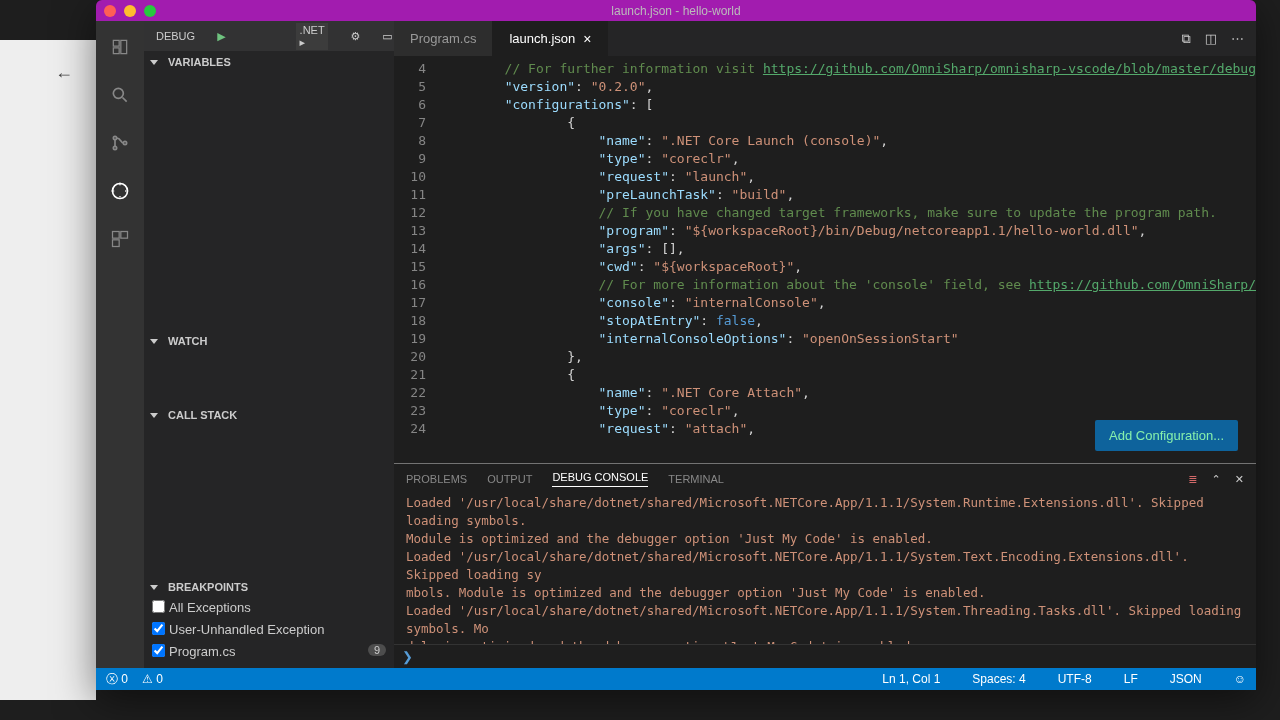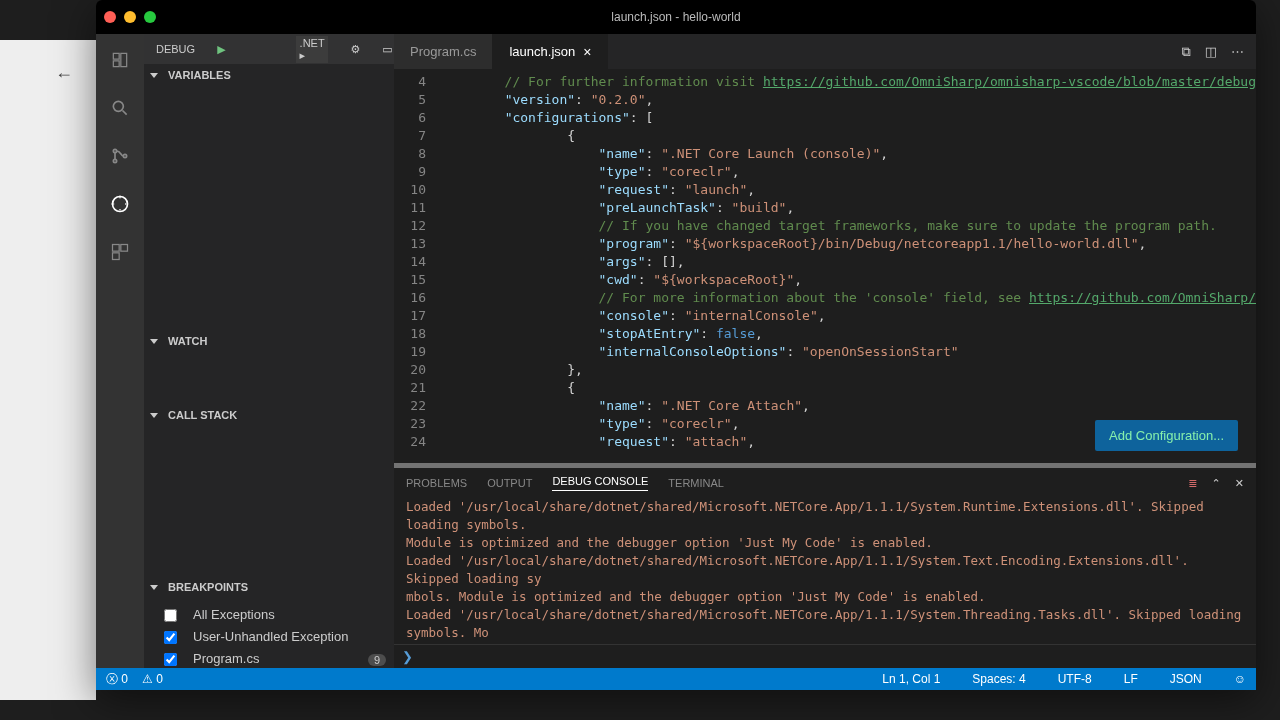--- a/index.html
+++ b/index.html
@@ -21,22 +21,22 @@
   box-shadow: 0 10px 40px rgba(0,0,0,0.5);
   display: flex;
   flex-direction: column;
 }
 .bg-stuff {
   position: absolute; left: 0; top: 40px; width: 96px; height: 660px;
   background: #eee; color: #444; font-size: 12px;
 }
 .bg-stuff .back { position:absolute; left:55px; top:22px; font-size:18px;}
 .titlebar {
-  height: 34px;
-  background: #000000;
+  height: 21px;
+  background: #a21caf;
   display: flex;
   align-items: center;
   justify-content: center;
   color: #bbb;
   font-size: 12px;
   position: relative;
   border-radius: 6px 6px 0 0;
 }
 .traffic { position: absolute; left: 8px; display: flex; gap: 8px; }
 .dot { width: 12px; height: 12px; border-radius: 50%; }
@@ -67,21 +67,21 @@
 .section-header::before {
   content:''; position:absolute; left:6px; width:0;height:0;
   border-left:4px solid transparent;border-right:4px solid transparent;
   border-top:5px solid #ccc;
 }
 .section-body { flex: 0 0 auto; }
 .variables-body{ flex:1; }
 .watch-body{ height:52px; }
 .callstack-body{ height:150px; }
 .breakpoints-body { padding: 2px 0; }
-.bp-row { display:flex; align-items:flex-end; height:22px; padding-left:20px; gap:16px; font-size:13px; }
+.bp-row { display:flex; align-items:flex-start; height:22px; padding-left:8px; gap:4px; font-size:13px; }
 .bp-row input { }
 .bp-badge { margin-left:auto; margin-right:8px; background:#4d4d4d; border-radius:8px; padding:0 6px; font-size:11px;}
 .editor-area { flex:1; display:flex; flex-direction:column; min-width:0; }
 .tabs { height:35px; background:#252526; display:flex; align-items:stretch; }
 .tab { padding: 0 16px; display:flex; align-items:center; gap:8px; color:#999; font-size:13px; background:#2d2d2d; border-right:1px solid #1e1e1e;}
 .tab.active { background:#1e1e1e; color:#fff; }
 .tab .close { font-size:14px; }
 .tab-actions { margin-left:auto; display:flex; align-items:center; gap:14px; padding-right:12px; color:#ccc;}
 .editor { flex:1; background:#1e1e1e; display:flex; font-family: Menlo, Monaco, monospace; font-size:13px; overflow:hidden; position:relative;}
 .gutter { width:48px; text-align:right; color:#858585; padding-right:16px; line-height:18px; padding-top:4px;}
@@ -90,21 +90,21 @@
 .code .s { color:#ce9178; }
 .code .c { color:#608b4e; }
 .code .p { color:#d4d4d4; }
 .code .b { color:#569cd6; }
 .code .l { color:#54a96b; text-decoration:underline; }
 .add-config {
   position:absolute; right:18px; bottom:12px;
   background:#0e639c; color:#86efac; border:none; padding:8px 14px;
   font-size:13px; border-radius:2px; cursor:pointer;
 }
-.panel { height:205px; background:#1e1e1e; display:flex; flex-direction:column; border-top:5px solid #737373;}
+.panel { height:205px; background:#1e1e1e; display:flex; flex-direction:column; border-top:1px solid #737373;}
 .panel-tabs { height:30px; display:flex; align-items:center; padding:0 12px; gap:20px; font-size:11px; color:#888;}
 .panel-tabs .pt { cursor:pointer; }
 .panel-tabs .pt.active { color:#fff; border-bottom:1px solid #fff; padding-bottom:3px;}
 .panel-actions { margin-left:auto; display:flex; gap:14px; color:#ccc;}
 .panel-body { flex:1; font-family: Menlo, Monaco, monospace; font-size:12.5px; line-height:18px; padding:0 12px; color:#ce9178; overflow:hidden;}
 .panel-input { height:24px; border-top:1px solid #333; display:flex; align-items:center; padding-left:8px; color:#569cd6;}
 .statusbar {
   height:22px; background:#007acc; color:#fff; display:flex; align-items:center;
   font-size:12px; padding:0 10px; gap:14px;
 }

